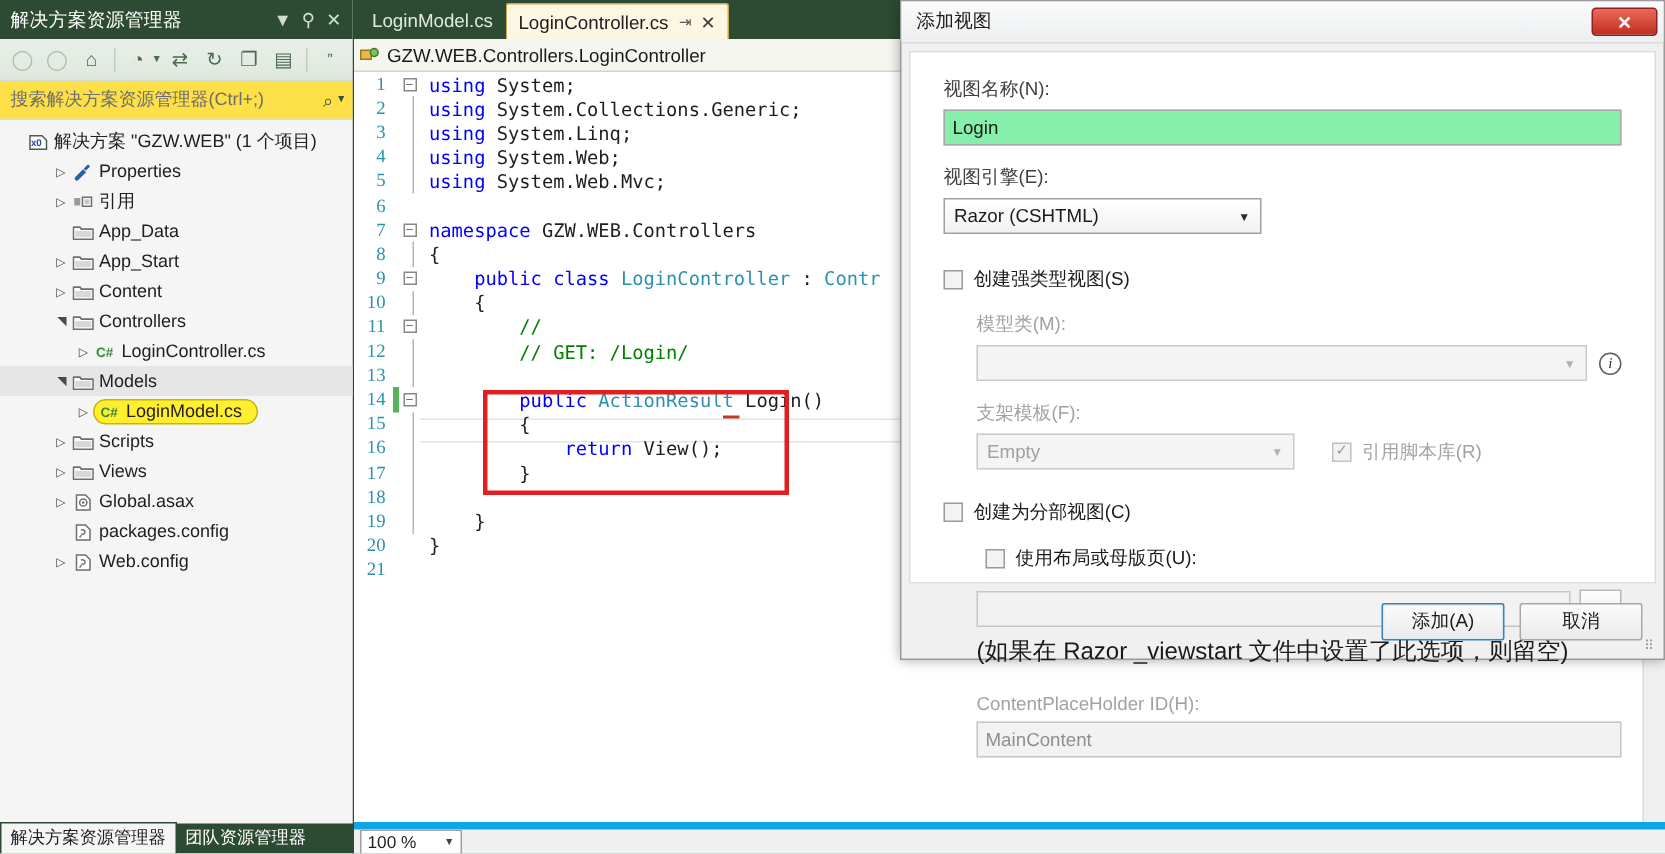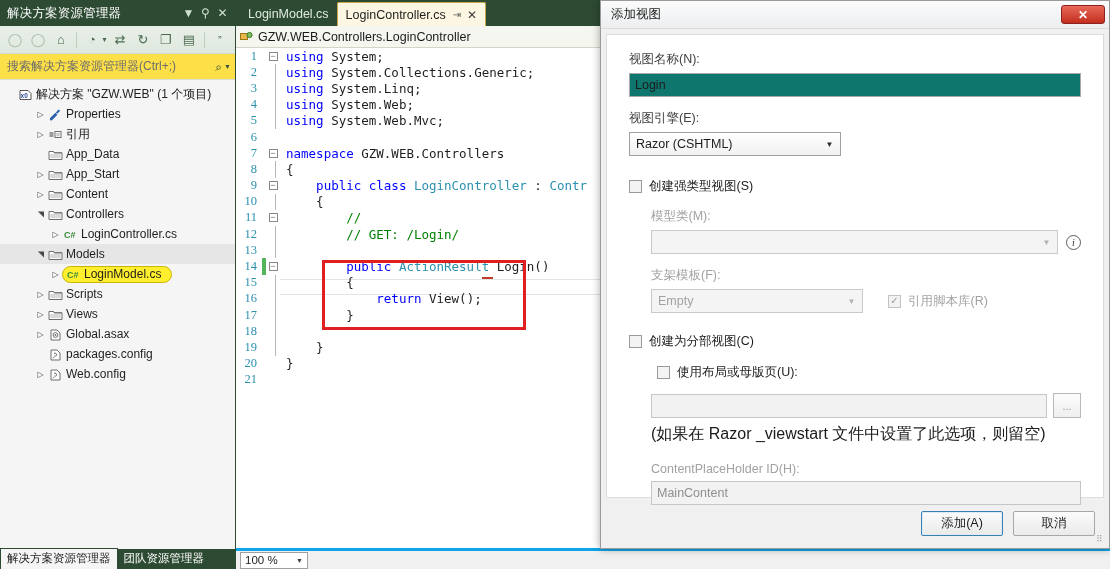--- a/index.html
+++ b/index.html
@@ -114,35 +114,35 @@
   #cur-line-hl {
     position:absolute; left:44px; right:0; height:16.2px;
     border-top:1px solid #e4e4e4; border-bottom:1px solid #e4e4e4;
   }
   #red-box {
     position:absolute; border:3px solid #e02020; pointer-events:none;
   }
   #redline { position:absolute; height:2px; background:#c0392b; }
   #ed-status {
     position:absolute; left:0; bottom:0; height:21px; right:0;
-    background:#f0f0f0; border-top:3px solid #0ea5e9; display:flex; align-items:center;
+    background:#f0f0f0; border-top:5px solid #0ea5e9; display:flex; 
   }
   #zoombox {
     margin-left:4px; width:68px; height:17px; background:#ffffff; border:1px solid #a0a0a0;
     display:flex; align-items:center; font-size:11.5px; color:#1e1e1e; padding-left:4px;
   }
   #zoombox .zc { margin-left:auto; margin-right:4px; font-size:7px; color:#404040; }
   #vscroll {
     position:absolute; right:0; top:48px; bottom:21px; width:15px;
     background:#f0f0f0; border-left:1px solid #dcdcdc;
   }
 
   
   #dialog {
-    position:absolute; left:600px; top:0; width:510px; height:549px;
+    position:absolute; left:600px; top:0; width:510px; height:440px;
     background:#f0f0f0; border:1px solid #9a9a9a;
     box-shadow:0 0 8px rgba(0,0,0,.35);
   }
   #dlg-title {
     height:28px; background:linear-gradient(#fbfbfb,#eceef0);
     border-bottom:1px solid #dcdcdc; display:flex; align-items:center;
     padding:0 4px 0 10px; font-size:12.5px; color:#1b1b1b;
   }
   #dlg-title .t { flex:1; }
   #dlg-close {
@@ -150,21 +150,21 @@
     background:linear-gradient(#e86a5a,#c32d1d);
     color:#ffffff; font-size:12px; font-weight:bold;
     display:flex; align-items:center; justify-content:center;
   }
   #dlg-body {
     position:absolute; left:5px; top:33px; right:5px; bottom:50px;
     background:#ffffff; border:1px solid #dcdcdc; padding:16px 22px 0 22px;
   }
   .fl { font-size:12.5px; color:#404040; margin-bottom:5px; }
   .tin {
-    height:24px; background:#0f766e; border:1px solid #a9a9a9;
+    height:24px; background:#86efac; border:1px solid #a9a9a9;
     display:flex; align-items:center; padding:0 5px; font-size:12.5px; color:#1b1b1b;
   }
   .tin.dis { background:#f2f2f2; border-color:#c6c6c6; color:#9a9a9a; }
   .cbo {
     height:24px; background:linear-gradient(#ffffff,#f1f1f1); border:1px solid #a0a0a0;
     display:flex; align-items:center; padding:0 2px 0 6px; font-size:12.5px; color:#1b1b1b;
   }
   .cbo.dis { background:#f4f4f4; border-color:#cacaca; color:#a2a2a2; }
   .cbo .arrow {
     margin-left:auto; width:17px; height:22px; display:flex; align-items:center; justify-content:center;

